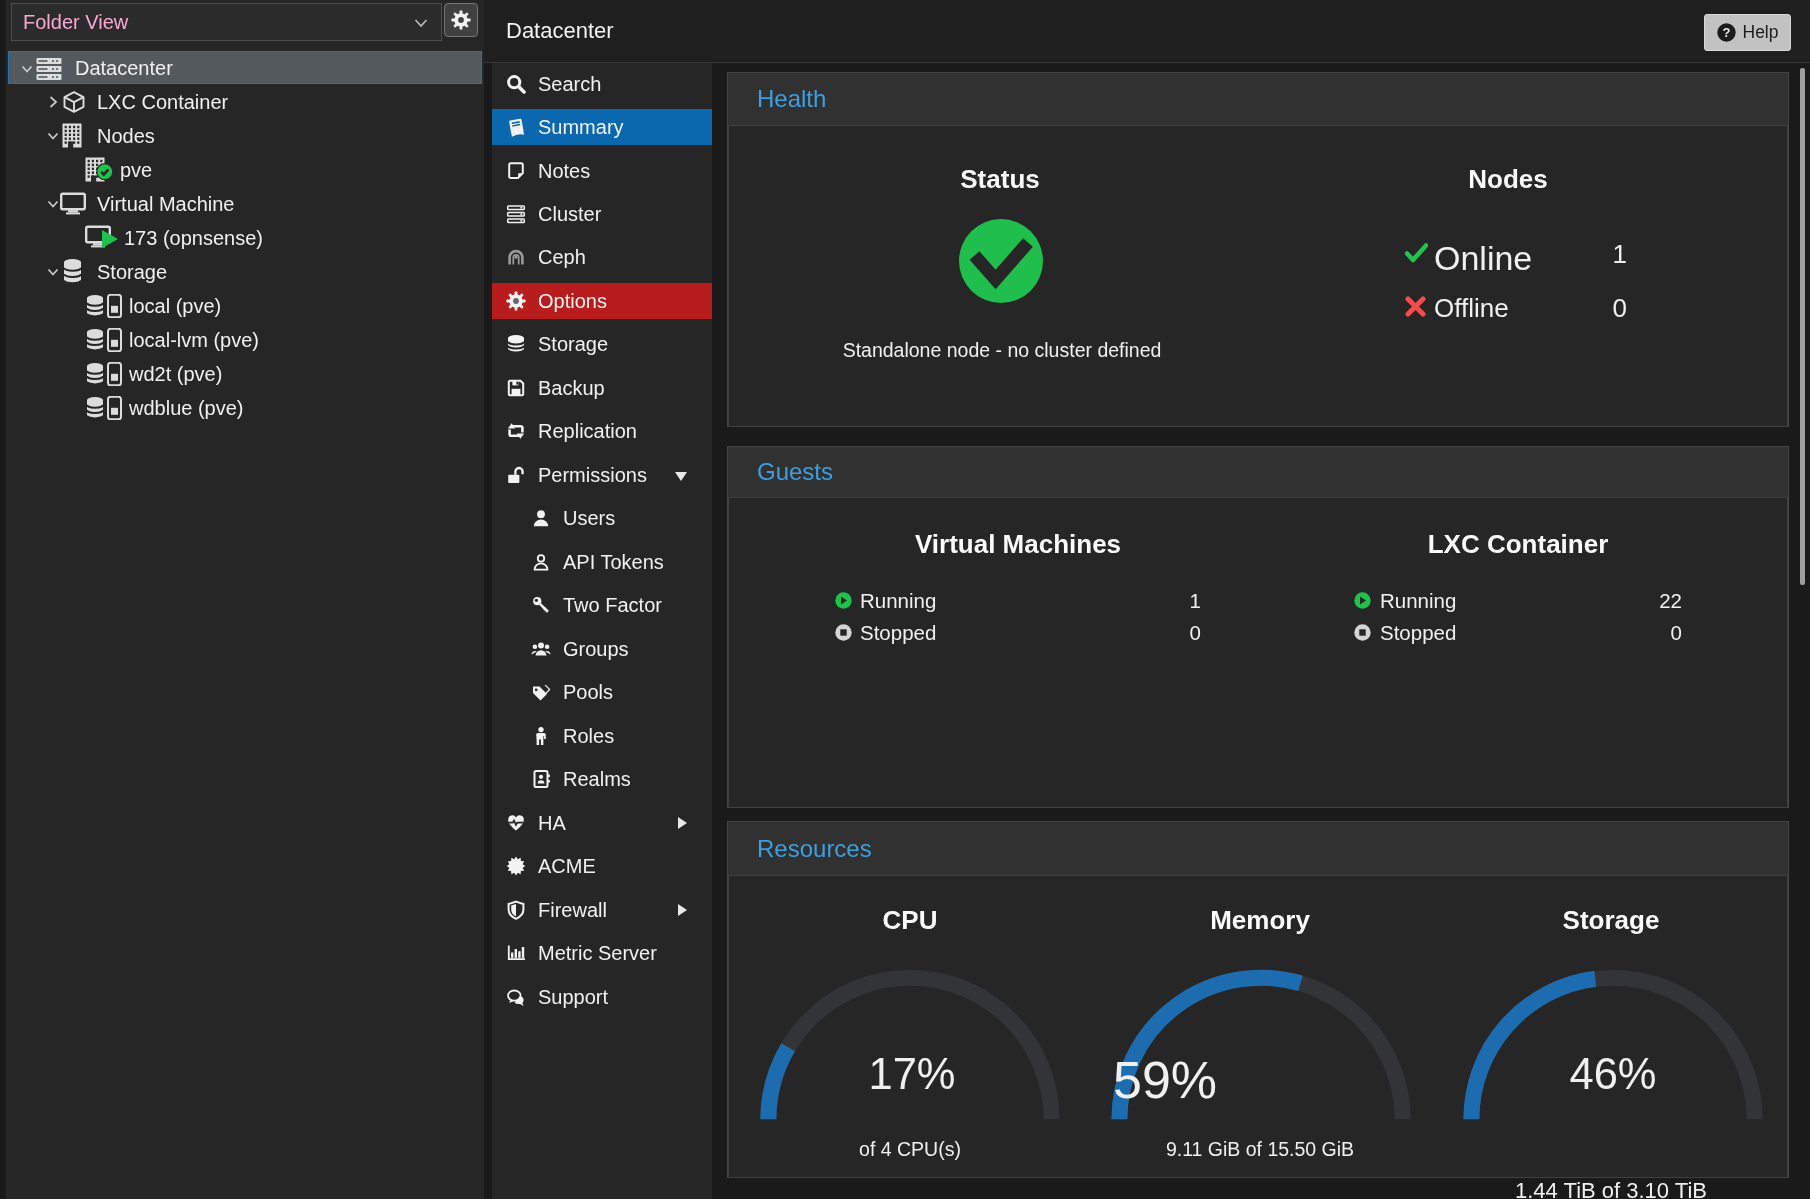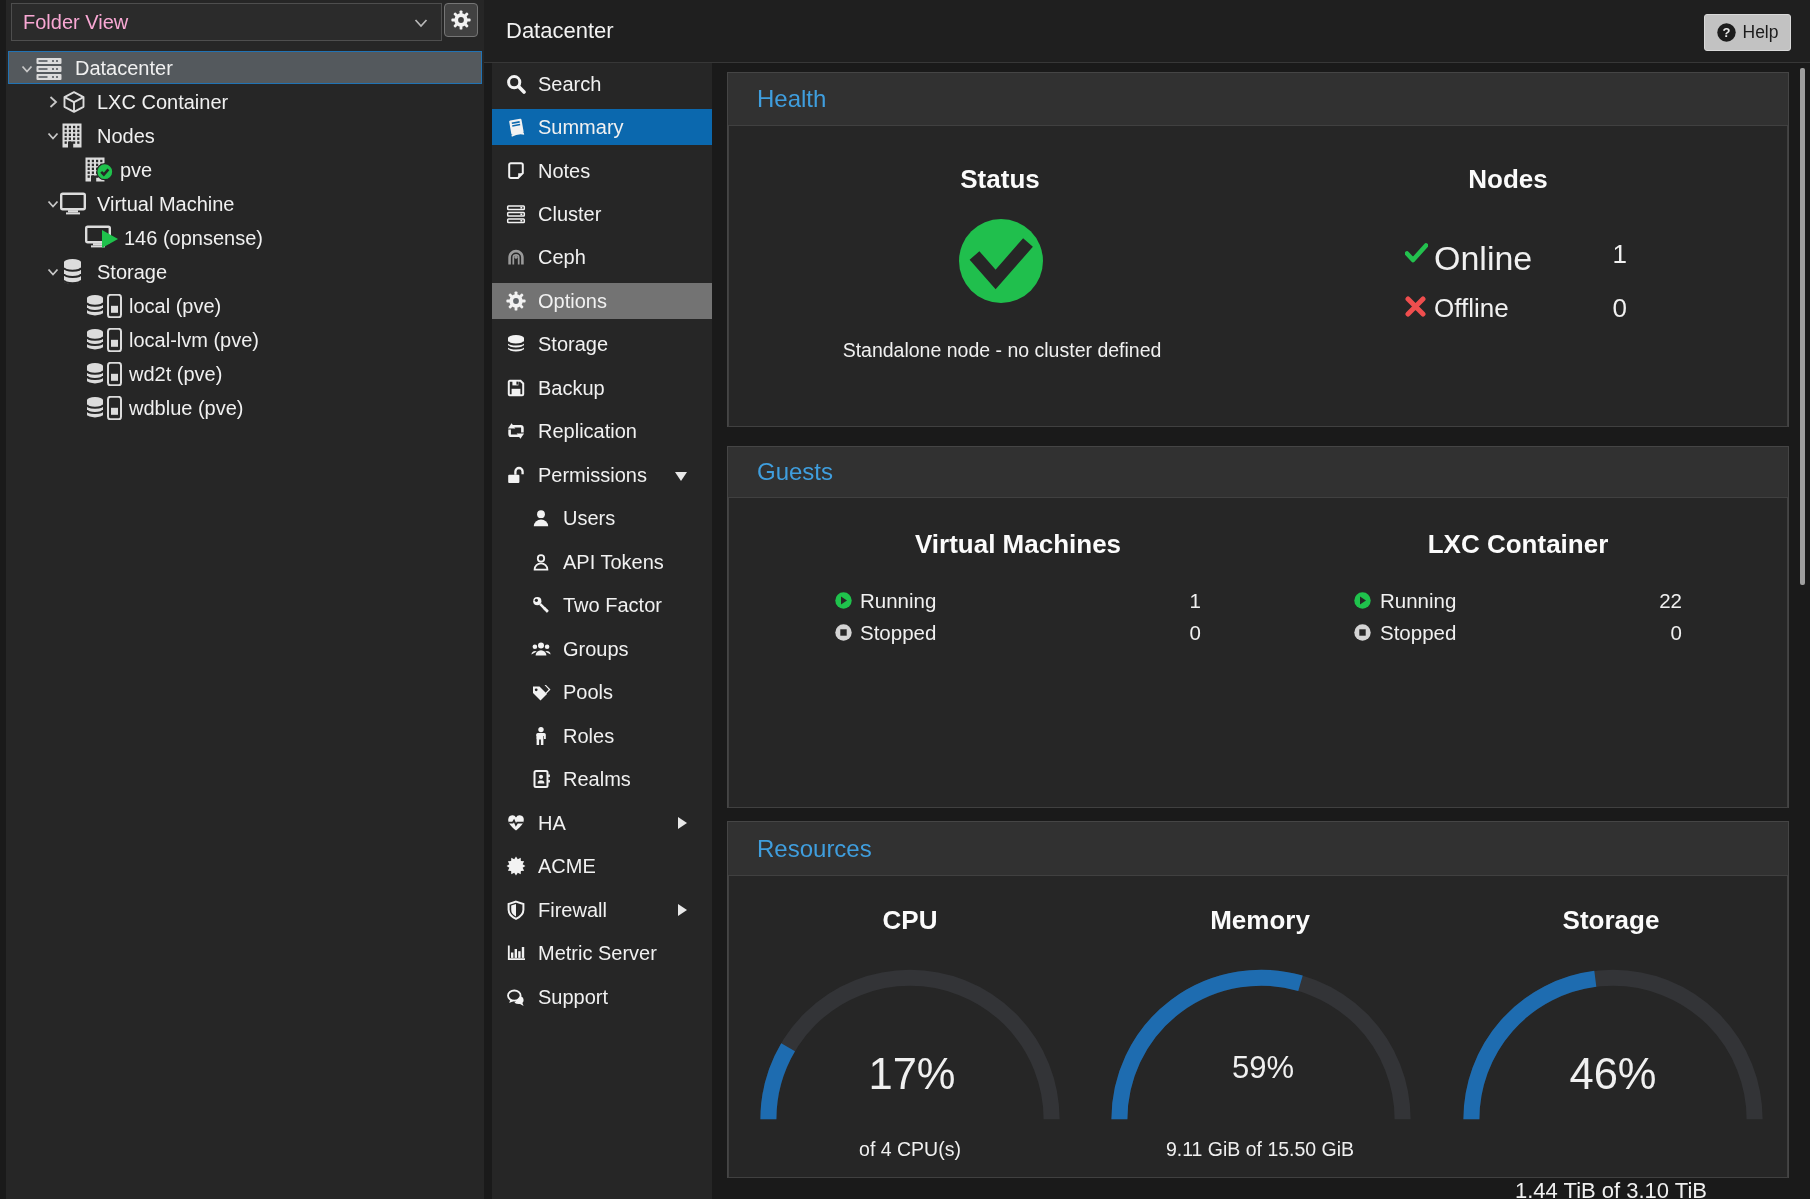--- a/index.html
+++ b/index.html
@@ -24,21 +24,21 @@
   #title { left:506px; top:0; height:62px; line-height:62px; color:#f2f2f2; font-size:22px; }
   #helpbtn { left:1704px; top:14px; width:87px; height:37px; background:#c2c2c2;
     border:1px solid #d8d8d8; border-radius:3px; color:#1c1c1c; font-size:17.5px;
     line-height:35px; text-align:center; padding-left:26px; }
   #menu { left:492px; top:63px; width:220px; height:1136px; background:#262626; }
   .mrow { position:absolute; left:492px; width:220px; height:36px; line-height:36px;
     color:#f1f1f1; font-size:20px; white-space:nowrap; }
   .mrow .mt { position:absolute; left:46px; }
   .mrow.sub .mt { left:71px; }
   .mrow.on { background:#0b68ae; }
-  .mrow.hov { background:#737373; }
+  .mrow.hov { background:#b91c1c; }
   .micon { position:absolute; left:14px; top:8px; }
   .mrow.sub .micon { left:39px; }
   .marrow { position:absolute; left:186px; top:12px; width:0; height:0; }
   .marrow.r { border-left:9px solid #e8e8e8; border-top:6.5px solid transparent;
     border-bottom:6.5px solid transparent; }
   .marrow.d { border-top:9px solid #e8e8e8; border-left:6.5px solid transparent;
     border-right:6.5px solid transparent; top:15px; left:183px; }
   .panel { position:absolute; left:727px; width:1062px; background:#313131;
     border:1px solid #454545; }
   .phead { position:absolute; left:0; top:0; width:100%;
@@ -170,21 +170,21 @@
         </svg></span>
       <span class="ttext" style="left:97px;">Virtual Machine</span>
     </div>
 <div class="trow" style="top:220.8px;left:0;width:484px;">
       <span class="ticon" style="left:85px;top:4px;"><svg class="" style="" width="36" height="26" viewBox="0 0 36 26">
           <rect x="1.2" y="1.8" width="23.6" height="15.4" rx="1.5" fill="none" stroke="#dcdcdc" stroke-width="2.4"></rect>
           <rect x="8" y="18.2" width="10" height="2.2" fill="#dcdcdc"></rect>
           <rect x="6" y="20.4" width="14" height="2" fill="#dcdcdc"></rect>
           <path d="M17 5 l16 9 l-16 9 z" fill="#1fc24c"></path>
         </svg></span>
-      <span class="ttext" style="left:124px;">146 (opnsense)</span>
+      <span class="ttext" style="left:124px;">173 (opnsense)</span>
     </div>
 <div class="trow" style="top:254.8px;left:0;width:484px;">
       <svg class="texp" style="left:46px;top:10px" width="14" height="14" viewBox="0 0 14 14">
         <path d="M2.5 4.5 L7 9.5 L11.5 4.5" fill="none" stroke="#c8c8c8" stroke-width="1.8"></path>
       </svg>
       <span class="ticon" style="left:62px;top:3px;"><svg class="" style="" width="21" height="27" viewBox="0 0 21 27">
           <ellipse cx="10.5" cy="4" rx="8.5" ry="3" fill="#dcdcdc"></ellipse>
           <rect x="2" y="4" width="17" height="19" fill="#dcdcdc"></rect>
           <ellipse cx="10.5" cy="23" rx="8.5" ry="3" fill="#dcdcdc"></ellipse>
           <path d="M2 9.7 a 8.5 3 0 0 0 17 0" fill="none" stroke="#262626" stroke-width="2"></path>
@@ -525,20 +525,20 @@
     </svg>
 <svg class="abs" style="left:1101px;top:955px;" width="320" height="173" viewBox="0 0 320 173">
       <path d="M18.4 164.3 A141.6 141.6 0 0 1 301.6 164.3" fill="none" stroke="#333437" stroke-width="16"></path>
       <path d="M18.4 164.3 A141.6 141.6 0 0 1 199.5 28.3" fill="none" stroke="#1e6cb0" stroke-width="16"></path>
     </svg>
 <svg class="abs" style="left:1453px;top:955px;" width="320" height="173" viewBox="0 0 320 173">
       <path d="M18.4 164.3 A141.6 141.6 0 0 1 301.6 164.3" fill="none" stroke="#333437" stroke-width="16"></path>
       <path d="M18.4 164.3 A141.6 141.6 0 0 1 142.3 23.8" fill="none" stroke="#1e6cb0" stroke-width="16"></path>
     </svg>
 <div class="txt" style="left:762px;top:1050px;width:300px;text-align:center;font-size:43.5px;">17%</div>
-<div class="txt" style="left:1113px;top:1050px;width:300px;text-align:center;font-size:31px;">59%</div>
+<div class="txt" style="left:1113px;top:1050px;width:300px;text-align:left;font-size:52px;">59%</div>
 <div class="txt" style="left:1463px;top:1050px;width:300px;text-align:center;font-size:43.5px;">46%</div>
 <div class="txt" style="left:710px;top:1138px;width:400px;text-align:center;font-size:19.5px;">of 4 CPU(s)</div>
 <div class="txt" style="left:1060px;top:1138px;width:400px;text-align:center;font-size:19.5px;">9.11 GiB of 15.50 GiB</div>
 <div class="txt" style="left:1411px;top:1178px;width:400px;text-align:center;font-size:22px;">1.44 TiB of 3.10 TiB</div>
 
   <div class="abs" id="sbthumb"></div>
 </div>
 
 </body></html>

